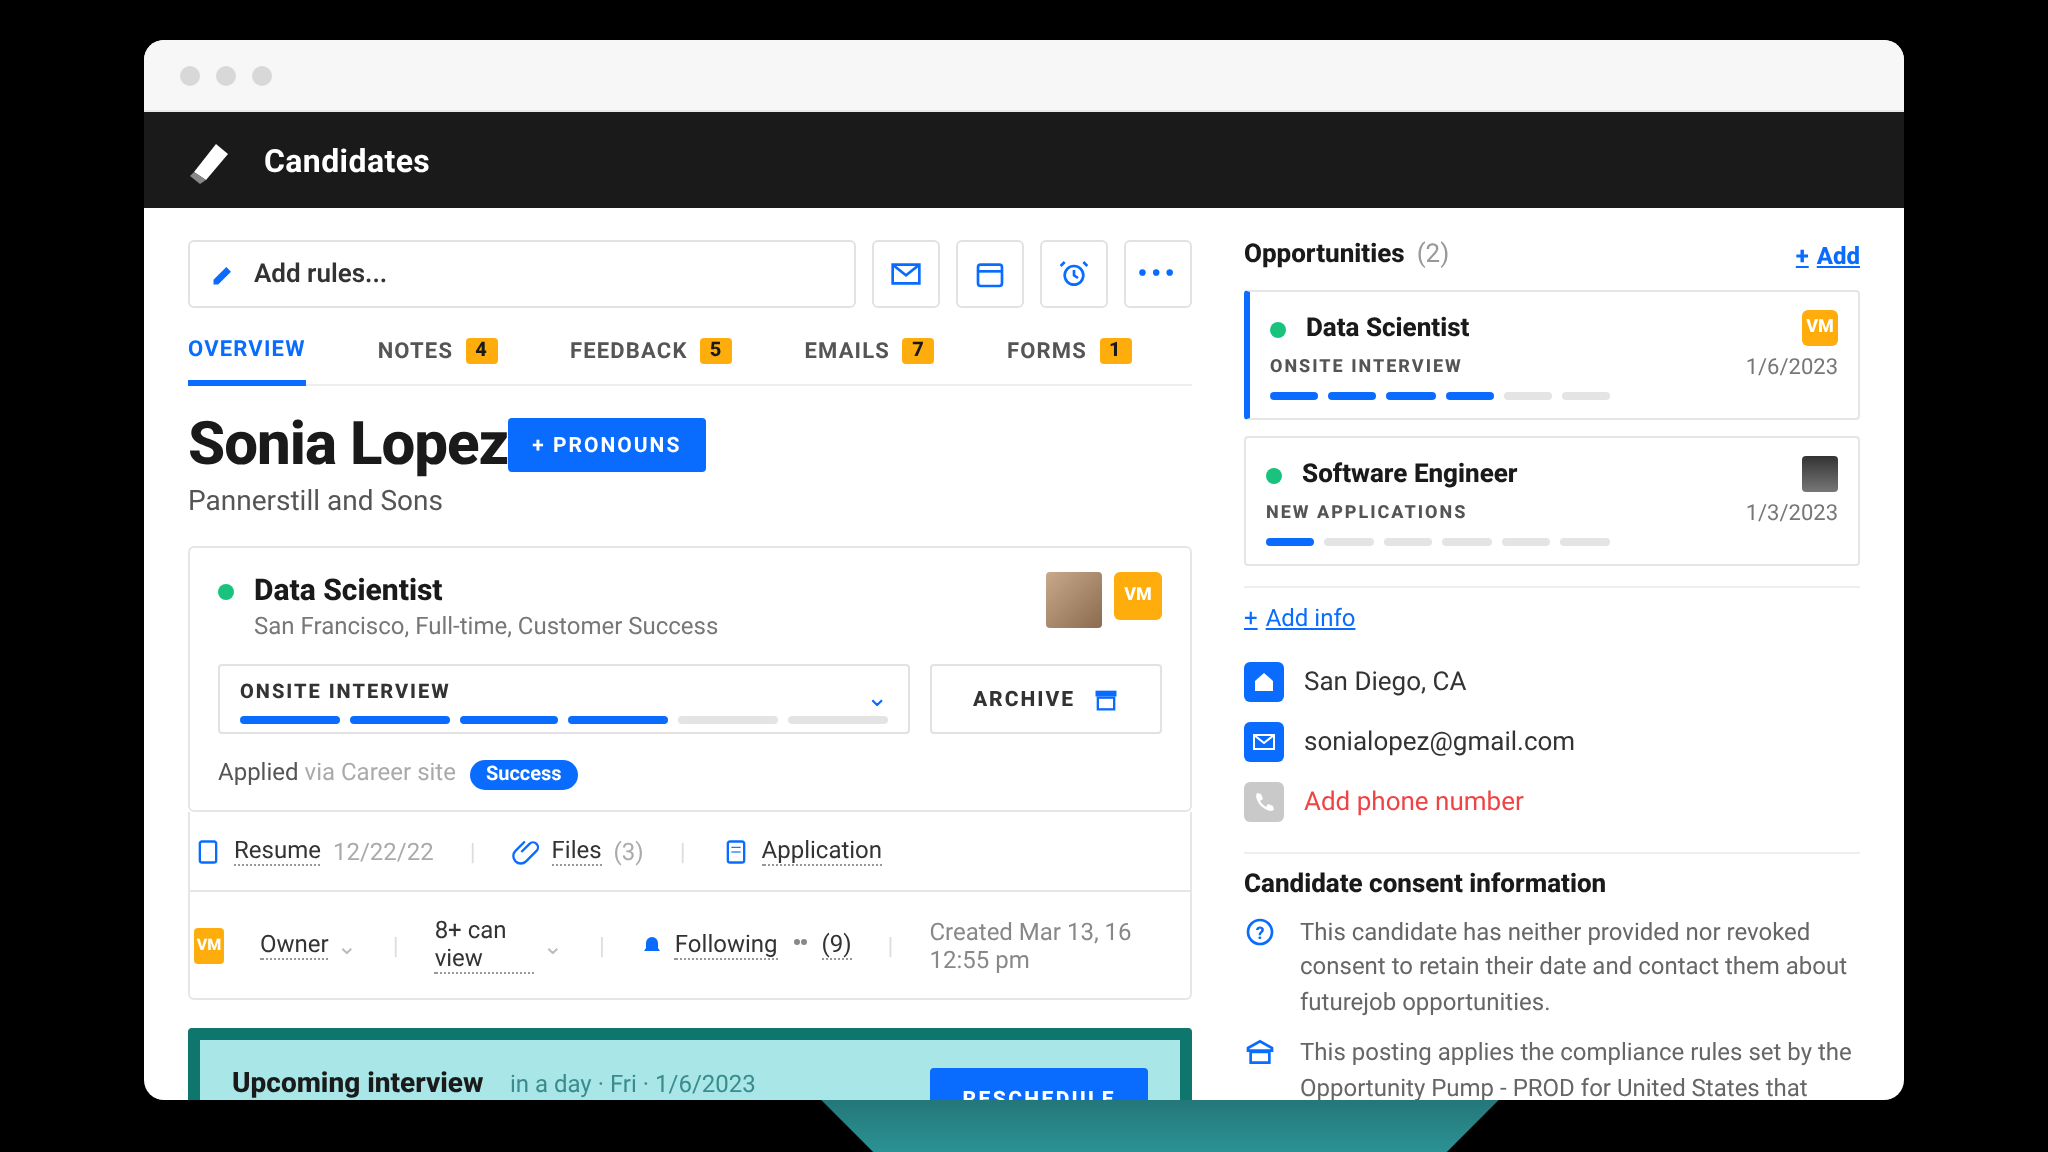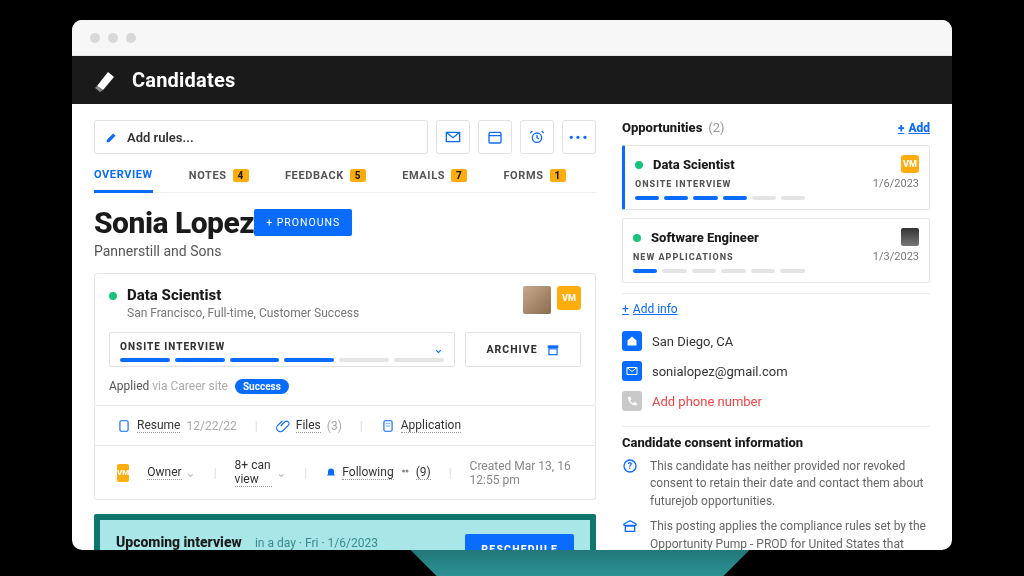--- a/index.html
+++ b/index.html
@@ -10,60 +10,60 @@
   }
   .browser {
     position: absolute; left: 72px; top: 20px; width: 880px; height: 530px;
     background: #fff; border-radius: 10px; z-index: 1; box-shadow: 0 10px 40px rgba(0,0,0,.35);
     display: flex; flex-direction: column; overflow: hidden;
   }
   .browser-chrome { height: 36px; display: flex; align-items: center; padding-left: 18px; gap: 8px; background: #f7f7f7; border-bottom: 1px solid #e9e9e9; }
   .browser-dot { width: 10px; height: 10px; border-radius: 50%; background: #d8d8d8; }
   .header { background: #1a1a1a; color: #fff; display: flex; align-items: center; gap: 14px; padding: 12px 22px; }
   .logo { width: 24px; height: 24px; display: block; }
-  .app-title { font-size: 20px; font-weight: 700; letter-spacing: .2px; }
+  .app-title { font-size: 16px; font-weight: 700; letter-spacing: .2px; }
   .content { flex: 1; display: flex; overflow: hidden; }
   .left { flex: 0 0 540px; padding: 16px 16px 0 22px; overflow: hidden; display: flex; flex-direction: column; }
   .right { flex: 1; padding: 16px 22px 0 10px; overflow: hidden; }
 
   .toprow { display: flex; gap: 8px; align-items: stretch; margin-bottom: 14px; }
   .addnote { flex: 1; border: 1px solid #e2e2e2; border-radius: 3px; background: #fff; display: flex; align-items: center; padding: 0 10px; height: 34px; color: #333; font-size: 13px; font-weight: 600; }
   .addnote svg { margin-right: 8px; }
   .iconbtn { width: 34px; height: 34px; border: 1px solid #e2e2e2; border-radius: 3px; background: #fff; display: flex; align-items: center; justify-content: center; cursor: pointer; color: #0a6cff; }
   .iconbtn.more { color: #0a6cff; font-weight: 900; letter-spacing: 2px; }
 
   .tabs { display: flex; gap: 36px; border-bottom: 1px solid #eee; font-size: 11px; font-weight: 700; letter-spacing: .6px; color: #555; }
   .tab { padding: 0 0 9px 0; cursor: pointer; display: flex; align-items: center; gap: 6px; }
   .tab.active { color: #0a6cff; border-bottom: 3px solid #0a6cff; margin-bottom: -1px; }
   .tabbadge { background: #ffad0d; color: #1a1a1a; font-size: 10px; padding: 1px 5px; border-radius: 2px; font-weight: 800; }
 
   .namerow { margin-top: 12px; display: flex; align-items: center; gap: 0; }
   .candidate-name { font-size: 30px; font-weight: 800; letter-spacing: -.5px; }
-  .chip { background: #0a6cff; color: #fff; font-size: 10.5px; font-weight: 400; letter-spacing: 1px; padding: 7px 12px; border-radius: 2px; cursor: pointer; }
+  .chip { background: #0a6cff; color: #fff; font-size: 10.5px; font-weight: 700; letter-spacing: 1px; padding: 7px 12px; border-radius: 2px; cursor: pointer; }
   .company { color: #555; font-size: 14px; margin-top: 3px; }
 
   .card { border: 1px solid #e6e6e6; border-radius: 3px; margin-top: 14px; padding: 12px 14px; }
   .card .row1 { display: flex; align-items: flex-start; }
   .greendot { width: 8px; height: 8px; background: #19c37d; border-radius: 50%; margin-top: 6px; margin-right: 10px; }
   .jobtitle { font-weight: 800; font-size: 15px; }
   .jobmeta { color: #777; font-size: 12px; margin-top: 2px; }
   .card .avatar { margin-left: auto; width: 28px; height: 28px; background: linear-gradient(135deg,#c9a98b,#8b6b4d); border-radius: 2px; }
   .vm-badge { width: 24px; height: 24px; background: #ffad0d; border-radius: 3px; margin-left: 6px; display: flex; align-items: center; justify-content: center; color: #fff; font-size: 9px; font-weight: 800; }
   .stagerow { display: flex; gap: 10px; margin-top: 12px; }
   .stage-select { flex: 1; border: 1px solid #e2e2e2; border-radius: 2px; padding: 8px 10px 4px; cursor: pointer; }
   .stage-label { font-size: 10px; letter-spacing: 1px; font-weight: 800; color: #333; }
   .progress { display: flex; gap: 5px; margin-top: 6px; }
   .progress span { height: 4px; flex: 1; background: #e4e4e4; border-radius: 2px; }
   .progress span.on { background: #0a6cff; }
   .chev { float: right; color: #0a6cff; }
   .archive { width: 116px; border: 1px solid #e2e2e2; border-radius: 2px; display: flex; align-items: center; justify-content: center; gap: 8px; font-size: 10.5px; font-weight: 800; letter-spacing: 1px; color: #333; cursor: pointer; }
   .appliedvia { font-size: 12px; color: #555; margin-top: 12px; }
   .linkedin-chip { background: #0a6cff; color: #fff; font-size: 10px; font-weight: 700; padding: 2px 8px; border-radius: 10px; margin-left: 4px; }
 
-  .docrow, .ownerrow { display: flex; align-items: center; gap: 18px; padding: 12px 22px; border: 1px solid #e6e6e6; border-top: none; font-size: 12px; color: #333; }
+  .docrow, .ownerrow { display: flex; align-items: center; gap: 18px; padding: 12px 2px; border: 1px solid #e6e6e6; border-top: none; font-size: 12px; color: #333; }
   .docrow a, .ownerrow a { color: #333; text-decoration: none; border-bottom: 1px dotted #999; }
   .muted { color: #aaa; }
   .ownerrow { color: #888; border-radius: 0 0 3px 3px; }
   .owner-badge { width: 18px; height: 18px; background: #ffad0d; border-radius: 2px; display: inline-flex; align-items: center; justify-content: center; color: #fff; font-size: 8px; font-weight: 800; }
   .sep { color: #ddd; }
 
   .upcoming { margin-top: 14px; background: #a8e6e8; border: 6px solid #0f766e; border-radius: 2px; padding: 14px 16px; display: flex; align-items: flex-start; }
   .upcoming .info .t1 { font-weight: 800; font-size: 14px; display: inline; }
   .upcoming .info .when { color: #3a8b8d; font-size: 12px; margin-left: 10px; }
   .reschedule { margin-left: auto; background: #0a6cff; color: #fff; font-size: 10.5px; font-weight: 800; letter-spacing: 1.2px; padding: 9px 16px; border-radius: 2px; cursor: pointer; }

